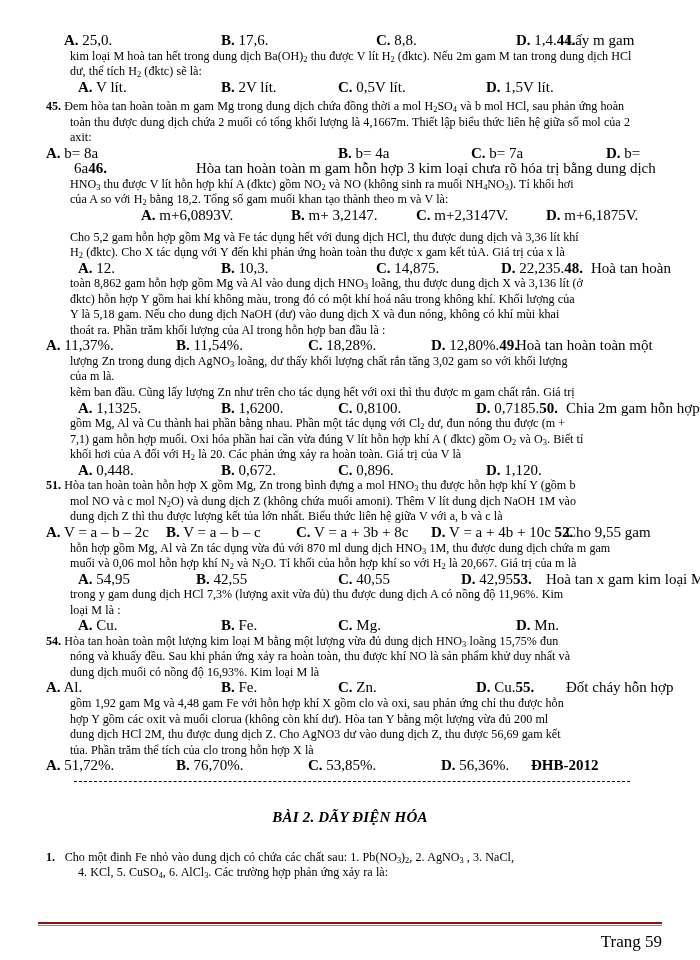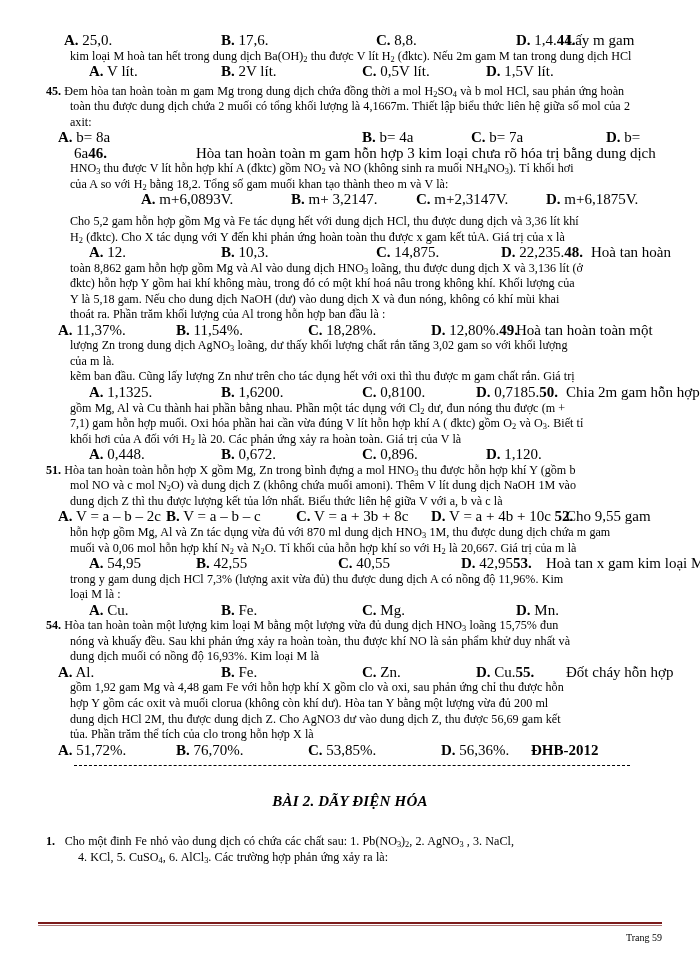--- a/index.html
+++ b/index.html
@@ -59,34 +59,34 @@
     line-height: 15.55px;
     position: relative;
     height: 15.55px;
     margin: 0;
     white-space: nowrap;
   }
   .opts .op { position: absolute; top: 0; }
   .opts .op b { font-weight: bold; }
 
   
-  .c0  { left: 12px; }
+  .c0  { left: 0px; }
   .c18 { left: 18px; }
   .c28 { left: 28px; text-align: right; }
-  .c48 { left: 43px; }
+  .c48 { left: 32px; }
   .c95 { left: 95px; }
   .c120 { left: 120px; }
   .c130 { left: 130px; }
   .c150 { left: 150px; }
   .c175 { left: 175px; }
   .c245 { left: 245px; }
   .c250 { left: 250px; }
   .c262 { left: 262px; }
   .c292 { left: 292px; }
-  .c310 { left: 316px; font-family: Liberation Serif, serif; }
+  .c310 { left: 292px; font-family: Liberation Serif, serif; }
   .c330 { left: 330px; }
   .c370 { left: 370px; }
   .c385 { left: 385px; }
   .c395 { left: 395px; }
   .c415 { left: 415px; }
   .c425 { left: 425px; }
   .c430 { left: 430px; }
   .c440 { left: 440px; }
   .c455 { left: 455px; }
   .c470 { left: 470px; }
@@ -131,38 +131,39 @@
   }
   .footer-rule .l2 {
     height: 1px;
     margin-top: 1px;
     background: #b07a7a;
   }
   .footer-page {
     position: absolute;
     right: 38px;
     top: 932px;
-    font-size: 10px;
+    font-size: 17px;
   }
 </style>
 </head>
 <body>
 
 <div class="page">
   <div class="content">
 
     <div class="opts">
       <span class="op c18"><b>A.</b> <span>25,0.</span></span>
       <span class="op c175"><b>B.</b> <span>17,6.</span></span>
       <span class="op c330"><b>C.</b> <span>8,8.</span></span>
       <span class="op c470"><b>D.</b> <span>1,4.</span><b>44.</b></span>
       <span class="op c520">Lấy m gam</span>
     </div>
 
     <div class="para ind"><span>kim loại M hoà tan hết trong dung dịch Ba(OH)</span><sub>2</sub><span> thu được V lít H</span><sub>2</sub><span> (đktc). Nếu 2m gam M tan trong dung dịch HCl</span></div>
+    <div class="para ind"><span>dư, thể tích H</span><sub>2</sub><span> (đktc) sẽ là:</span></div>
 
     <div class="opts">
       <span class="op c48"><b>A.</b> <span>V lít.</span></span>
       <span class="op c175"><b>B.</b> <span>2V lít.</span></span>
       <span class="op c310"><b>C.</b> <span>0,5V lít.</span></span>
       <span class="op c440"><b>D.</b> <span>1,5V lít.</span></span>
     </div>
 
     <div class="gap4"></div>
 

